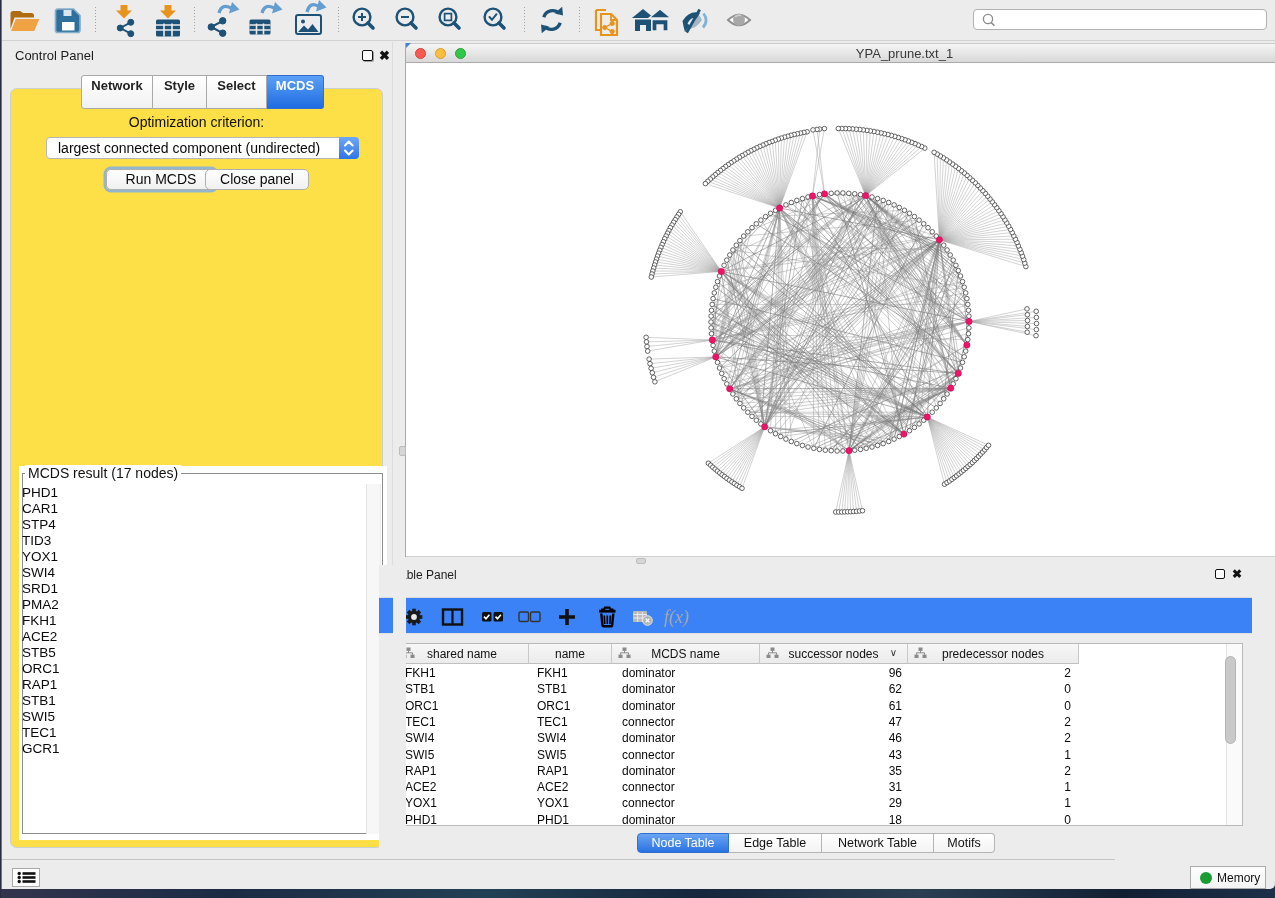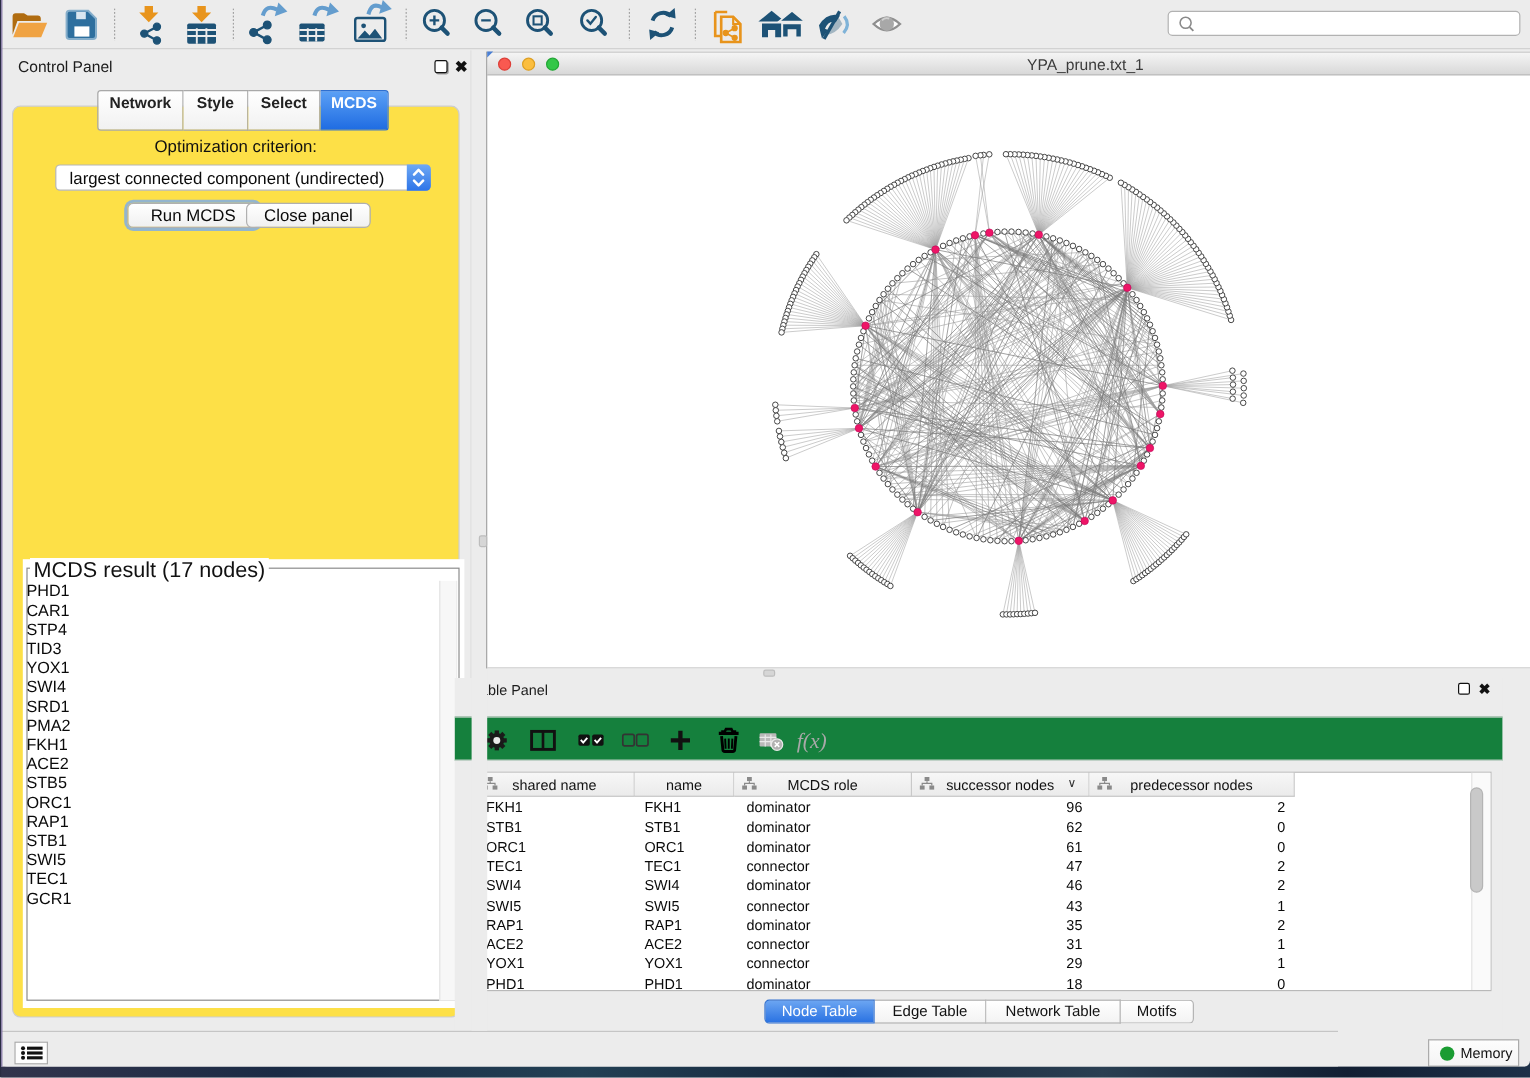--- a/index.html
+++ b/index.html
@@ -23,33 +23,33 @@
 .tab.last { border-radius:0 3px 3px 0; }
 .tab.sel { background:linear-gradient(#5ba0f5,#1f6ce2); color:#fff; border-color:#2e6fd0; }
 #optlabel { top:25px; left:0; width:100%; text-align:center; font-size:14px; color:#101010; }
 #dropdown { left:35px; top:48px; width:313px; height:22px; background:#fff; border:1px solid #b6b6b6; border-radius:4px; font-size:14px; color:#0a0a0a; line-height:20px; padding-left:11px; }
 #dd-btn { right:-1px; top:-1px; width:20px; height:22px; border-radius:0 4px 4px 0; background:linear-gradient(#6fa9f4,#2d74e8); }
 .btn { position:absolute; height:21px; background:linear-gradient(#ffffff,#f0f0f0); border:1px solid #b0b0b0; border-radius:5px; font-size:14px; color:#0a0a0a; text-align:center; line-height:19px; }
 #runbtn { left:71px; top:80px; width:110px; box-shadow:0 0 0 2.5px rgba(120,170,240,.8);margin-left:24px; }
 #closebtn { left:194px; top:80px; width:104px; }
 #mcds-box { left:8px; top:377px; width:368px; height:374px; background:#fff; }
 #mcds-fs { position:absolute; left:3px; top:7px; width:361px; height:361px; border:1px solid #8c8c8c; }
-#mcds-legend { left:6px; top:-1px; background:#fff; font-size:18px; color:#111; padding:0 3px; }
+#mcds-legend { left:6px; top:-1px; background:#fff; font-size:14px; color:#111; padding:0 3px; }
 #mcds-list { left:3px; top:19px; font-size:13.5px; color:#0a0a0a; line-height:16px; }
 #mcds-sb { left:347px; top:18px; width:15px; height:350px; background:#f7f7f7; border-left:1px solid #e3e3e3; border-right:1px solid #ededed; }
 
 #netwin { left:404px; top:43px; width:870px; height:514px; border-left:1px solid #a9a9a9; }
 #titlebar { left:0; top:0; width:869px; height:20px; background:linear-gradient(#f5f5f5,#d8d8d8); border-bottom:1px solid #ababab; border-top:1px solid #ccc; }
 .tl { position:absolute; top:4px; width:11px; height:11px; border-radius:50%; }
 #title { left:0; top:2px; width:100%; text-align:center; font-size:13px; color:#3a3a3a; }
 #canvas { left:0; top:20px; width:869px; height:494px; background:#fff; border-bottom:1px solid #d0d0d0; }
 
 #tp { left:378px; top:565px; width:873px; height:294px; background:#ececec; }
 #tp-title { left:15px; top:3px; font-size:12px; color:#1c1c1c; }
-#tp-toolbar { left:0; top:32px; width:873px; height:37px; background:#15803d; border-top:1px solid #dadada; border-bottom:1px solid #e0e0e0; }
+#tp-toolbar { left:0; top:32px; width:873px; height:37px; background:#3b82f6; border-top:1px solid #dadada; border-bottom:1px solid #e0e0e0; }
 #tbl { left:16px; top:78px; width:848px; height:183px; background:#fff; border:1px solid #b9b9b9; }
 .th { position:absolute; top:0; height:20px; background:linear-gradient(#f7f7f7,#ebebeb); border-right:1px solid #c9c9c9; border-bottom:1px solid #c0c0c0; font-size:12px; color:#111; }
 .th .lbl { position:absolute; width:100%; text-align:center; top:3px; }
 .td { position:absolute; font-size:12px; color:#0a0a0a; }
 #tbl-sb { position:absolute; right:6px; top:12px; width:11px; height:88px; background:#c9c9c9; border-radius:6px; border:1px solid #b4b4b4; }
 
 #btabs { left:258px; top:268px; height:20px; font-size:12.5px; }
 .btab { position:absolute; top:0; height:20px; background:linear-gradient(#ffffff,#f3f3f3); border:1px solid #b5b5b5; border-left:none; color:#111; text-align:center; line-height:19px; }
 .btab.first { border-left:1px solid #b5b5b5; border-radius:4px 0 0 4px; }
 .btab.last { border-radius:0 4px 4px 0; }
@@ -604,21 +604,21 @@
         </div>
         <div class="th" style="left:216px;width:148px">
           <span style="position:absolute;left:6px;top:3px"><svg width="13" height="12" viewBox="0 0 13 12" style="vertical-align:-1px">
               <g fill="#8a8a8a">
                 <rect x="4.5" y="0.5" width="4" height="3.4"></rect>
                 <rect x="0.5" y="7.6" width="4" height="3.4"></rect>
                 <rect x="8.5" y="7.6" width="4" height="3.4"></rect>
               </g>
               <path d="M6.5,4 v2 M2.5,7.6 v-1.8 h8 v1.8" stroke="#8a8a8a" stroke-width="1" fill="none"></path>
             </svg></span>
-          <div class="lbl">MCDS role</div>
+          <div class="lbl">MCDS name</div>
         </div>
         <div class="th" style="left:364px;width:148px">
           <span style="position:absolute;left:6px;top:3px"><svg width="13" height="12" viewBox="0 0 13 12" style="vertical-align:-1px">
               <g fill="#8a8a8a">
                 <rect x="4.5" y="0.5" width="4" height="3.4"></rect>
                 <rect x="0.5" y="7.6" width="4" height="3.4"></rect>
                 <rect x="8.5" y="7.6" width="4" height="3.4"></rect>
               </g>
               <path d="M6.5,4 v2 M2.5,7.6 v-1.8 h8 v1.8" stroke="#8a8a8a" stroke-width="1" fill="none"></path>
             </svg></span>

